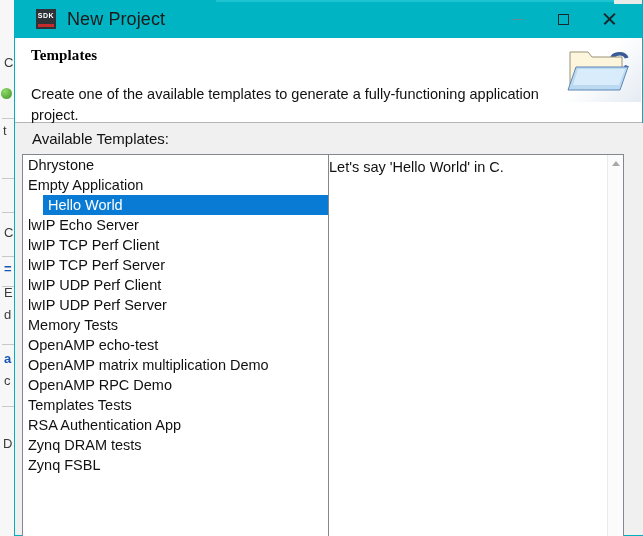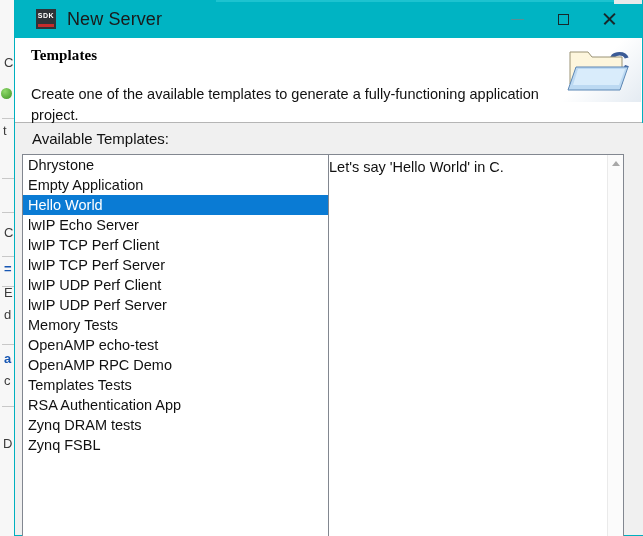--- a/index.html
+++ b/index.html
@@ -181,20 +181,21 @@
     line-height: 20px;
     padding-left: 5px;
     font-size: 14.5px;
     color: #111111;
     white-space: nowrap;
     overflow: hidden;
   }
   .tpl-item.selected {
     background: #0a7bd4;
     color: #ffffff;
+    margin-left: 20px;
   }
 
   #desc-panel {
     position: absolute;
     left: 313px; top: 31px;
     width: 296px; height: 383px;
     background: #ffffff;
     border: 1px solid #828790;
     overflow: hidden;
   }
@@ -259,21 +260,21 @@
 
   <div id="titlebar">
     <div id="titlebar-toprule"></div>
     <div id="titlebar-toprule2"></div>
 
     <div id="sdk-icon">
       <span class="sdk-text">SDK</span>
       <span class="sdk-bar"></span>
     </div>
 
-    <div id="window-title">New Server</div>
+    <div id="window-title">New Project</div>
 
     <div id="win-controls">
       <div class="win-btn">
         <span class="glyph-min"></span>
       </div>
       <div class="win-btn">
         <span class="glyph-max"></span>
       </div>
       <div class="win-btn">
         <span class="glyph-close"></span>
@@ -305,20 +306,21 @@
         <div class="tpl-item">Dhrystone</div>
         <div class="tpl-item">Empty Application</div>
         <div class="tpl-item selected">Hello World</div>
         <div class="tpl-item">lwIP Echo Server</div>
         <div class="tpl-item">lwIP TCP Perf Client</div>
         <div class="tpl-item">lwIP TCP Perf Server</div>
         <div class="tpl-item">lwIP UDP Perf Client</div>
         <div class="tpl-item">lwIP UDP Perf Server</div>
         <div class="tpl-item">Memory Tests</div>
         <div class="tpl-item">OpenAMP echo-test</div>
+        <div class="tpl-item">OpenAMP matrix multiplication Demo</div>
         <div class="tpl-item">OpenAMP RPC Demo</div>
         <div class="tpl-item">Templates Tests</div>
         <div class="tpl-item">RSA Authentication App</div>
         <div class="tpl-item">Zynq DRAM tests</div>
         <div class="tpl-item">Zynq FSBL</div>
       </div>
 
     <div id="desc-panel">
       <div id="desc-text">Let's say 'Hello World' in C.</div>
       <div id="desc-scrollbar">

